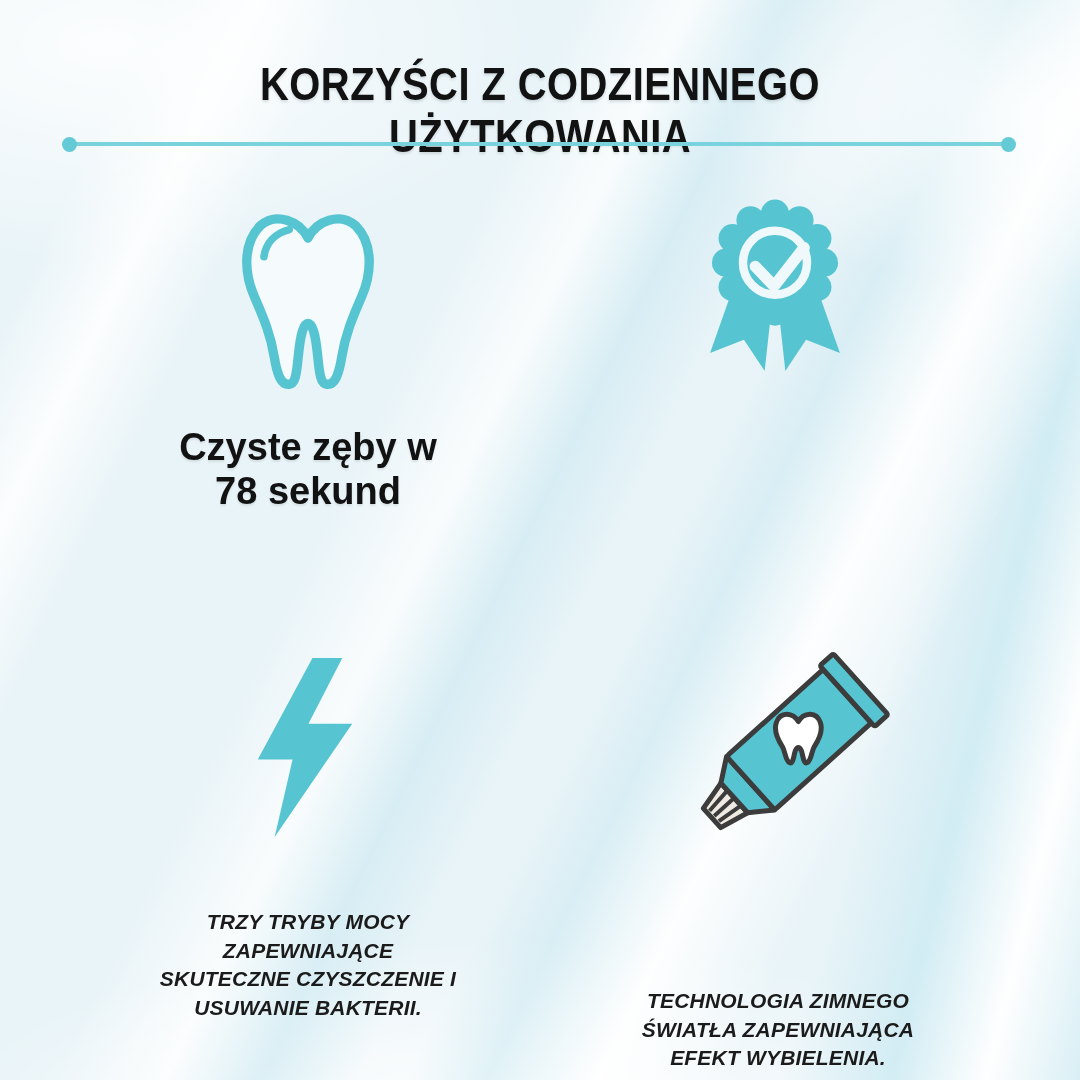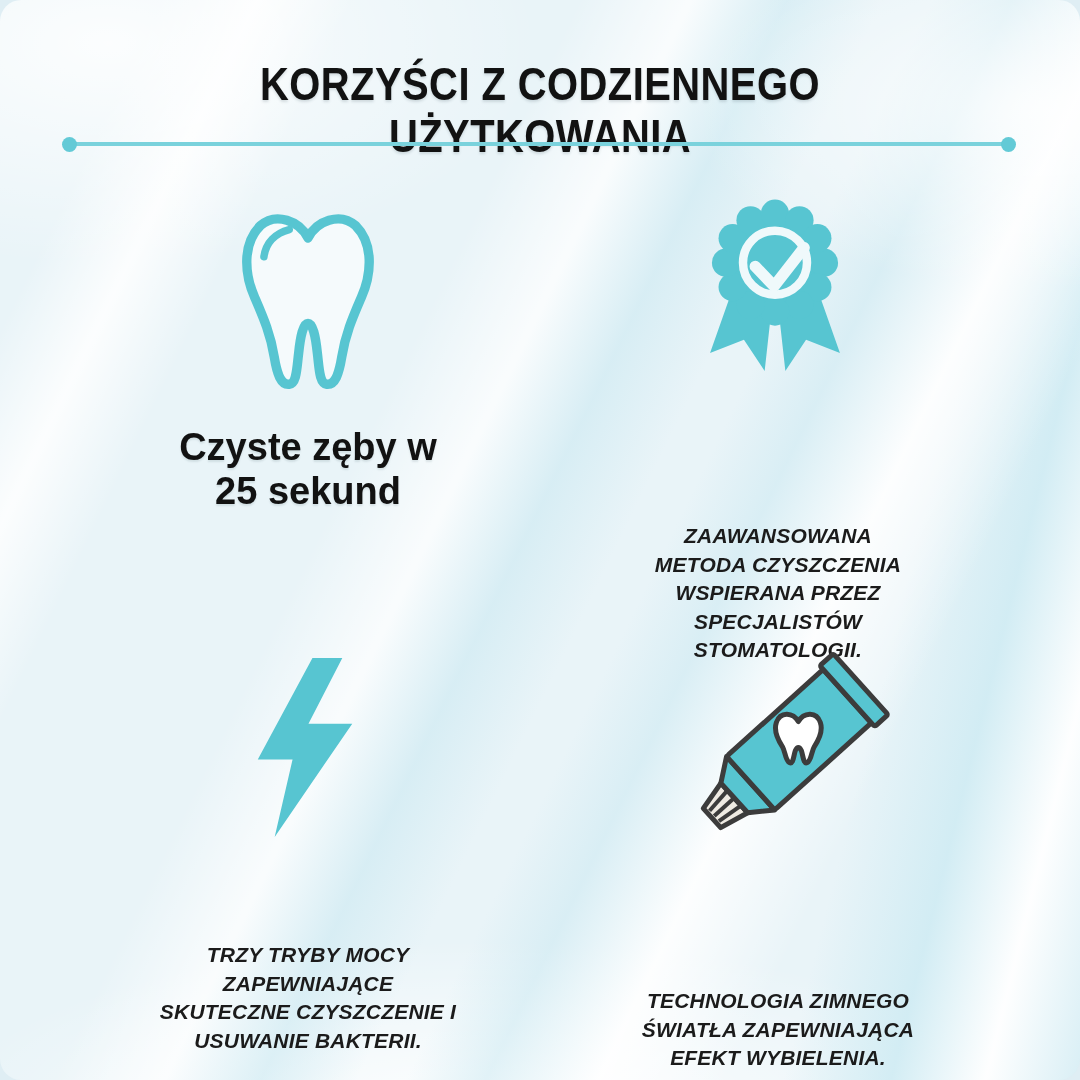--- a/index.html
+++ b/index.html
@@ -8,21 +8,20 @@
     font-family:"Liberation Sans", sans-serif;
     background-color:#e9f4f8;
     background-image:
       radial-gradient(ellipse 620px 320px at 10% 4%, rgba(255,255,255,.85), rgba(255,255,255,0) 70%),
       radial-gradient(ellipse 500px 260px at 96% 10%, rgba(255,255,255,.8), rgba(255,255,255,0) 70%),
       linear-gradient(116deg, rgba(255,255,255,0) 10%, rgba(255,255,255,.85) 16%, rgba(255,255,255,0) 22%),
       linear-gradient(116deg, rgba(255,255,255,0) 36%, rgba(255,255,255,.75) 43%, rgba(201,232,241,.55) 49%, rgba(255,255,255,0) 55%),
       linear-gradient(116deg, rgba(201,232,241,0) 58%, rgba(201,232,241,.5) 63%, rgba(255,255,255,.9) 70%, rgba(255,255,255,0) 78%),
       linear-gradient(104deg, rgba(206,235,243,0) 78%, rgba(206,235,243,.85) 86%, rgba(255,255,255,.95) 93%, rgba(206,235,243,.6) 100%),
       radial-gradient(ellipse 760px 240px at 45% 103%, rgba(255,255,255,.95), rgba(255,255,255,0) 72%);
-    border-radius: 21px;
   }
   .abs{position:absolute;}
   .lines{white-space:pre-line;}
   .title{
     left:0;top:27px;width:1080px;text-align:center;
     font-size:47px;font-weight:bold;line-height:1.1;color:var(--heading,#121212);
     letter-spacing:.5px;transform:scaleX(.85);transform-origin:50% 0;
     text-shadow:0 2px 3px rgba(45,70,80,.16);
   }
   .divider-line{left:70px;top:142px;width:940px;height:4px;background:var(--divider,#7AD2DC);border-radius:2px;}
@@ -33,21 +32,21 @@
     text-align:center;text-shadow:0 2px 2px rgba(45,70,80,.12);
   }
   .benefit-body{
     font-size:21px;font-weight:bold;font-style:italic;line-height:1.36;
     color:var(--body,#1B1B1B);text-align:center;letter-spacing:.2px;
   }
   .colL{left:98px;width:420px;}
   .colR{left:568px;width:420px;}
   .h1{top:393px;} .b1{top:499px;}
   .h2{top:393px;} .b2{top:501px;}
-  .h3{top:849px;} .b3{top:920px;}
+  .h3{top:849px;} .b3{top:887px;}
   .h4{top:841px;} .b4{top:966px;}
   .icon-tooth{left:233px;top:202px;width:150px;height:192px;}
   .icon-badge{left:695px;top:194px;width:160px;height:190px;}
   .icon-bolt{left:252px;top:656px;width:106px;height:184px;}
   .icon-tube{left:700px;top:648px;width:200px;height:196px;}
   svg{display:block;width:100%;height:100%;}
   .fill-accent{fill:var(--accent,#57C5D1);}
   .stroke-accent{stroke:var(--accent,#57C5D1);fill:none;}
   .tooth-fill{fill:rgba(255,255,255,.55);}
   .ring{stroke:#EFF9FB;fill:none;}
@@ -69,21 +68,21 @@
   <span class="abs divider-dot dot-left"></span>
   <span class="abs divider-dot dot-right"></span>
 
   <div class="abs icon-tooth">
     <svg viewBox="0 0 160 200" aria-hidden="true">
       <path class="stroke-accent tooth-fill" stroke-width="10" stroke-linecap="round" stroke-linejoin="round" d="M80 36 C 71 18, 46 8, 29 23 C 10 42, 12 74, 23 99 C 32 120, 40 138, 44 163 C 47 181, 51 193, 60 192 C 68 191, 68 175, 70 159 C 72 140, 75 127, 80 127 C 85 127, 88 140, 90 159 C 92 175, 92 191, 100 192 C 109 193, 113 181, 116 163 C 120 138, 128 120, 137 99 C 148 74, 150 42, 131 23 C 114 8, 89 18, 80 36 Z"></path>
       <path class="stroke-accent" stroke-width="8" stroke-linecap="round" d="M33 56 C 35 41, 45 31, 60 27"></path>
     </svg>
   </div>
   <h2 class="abs benefit-heading colL h1 lines">Czyste zęby w
-25 sekund</h2>
+78 sekund</h2>
 
   <div class="abs icon-badge">
     <svg viewBox="0 0 170 200" aria-hidden="true">
       <polygon class="fill-accent" points="40,100 82,115 74,187 52,154 16,168"></polygon>
       <polygon class="fill-accent" points="130,100 88,115 96,187 118,154 154,168"></polygon>
       <g class="fill-accent">
         <circle cx="85" cy="72" r="53"></circle>
         <circle cx="137" cy="72" r="15"></circle>
           <circle cx="130" cy="98" r="15"></circle>
         <circle cx="111" cy="117" r="15"></circle>
@@ -94,25 +93,20 @@
           <circle cx="40" cy="46" r="15"></circle>
         <circle cx="59" cy="27" r="15"></circle>
           <circle cx="85" cy="20" r="15"></circle>
         <circle cx="111" cy="27" r="15"></circle>
           <circle cx="130" cy="46" r="15"></circle>
       </g>
       <circle class="ring" cx="85" cy="72" r="34" stroke-width="9"></circle>
       <path class="check" stroke-width="12" stroke-linecap="round" stroke-linejoin="round" d="M64 76 L84 97 L116 56"></path>
     </svg>
   </div>
-  <p class="abs benefit-body colR b2 lines">ZAAWANSOWANA
-METODA CZYSZCZENIA
-WSPIERANA PRZEZ
-SPECJALISTÓW
-STOMATOLOGII.</p>
 
   <div class="abs icon-bolt">
     <svg viewBox="0 0 105 185" aria-hidden="true">
       <path class="fill-accent" stroke-linejoin="round" d="M60 2 L5 104 L40 104 L22 182 L100 68 L56 68 L90 2 Z"></path>
     </svg>
   </div>
   <p class="abs benefit-body colL b3 lines">TRZY TRYBY MOCY
 ZAPEWNIAJĄCE
 SKUTECZNE CZYSZCZENIE I
 USUWANIE BAKTERII.</p>

